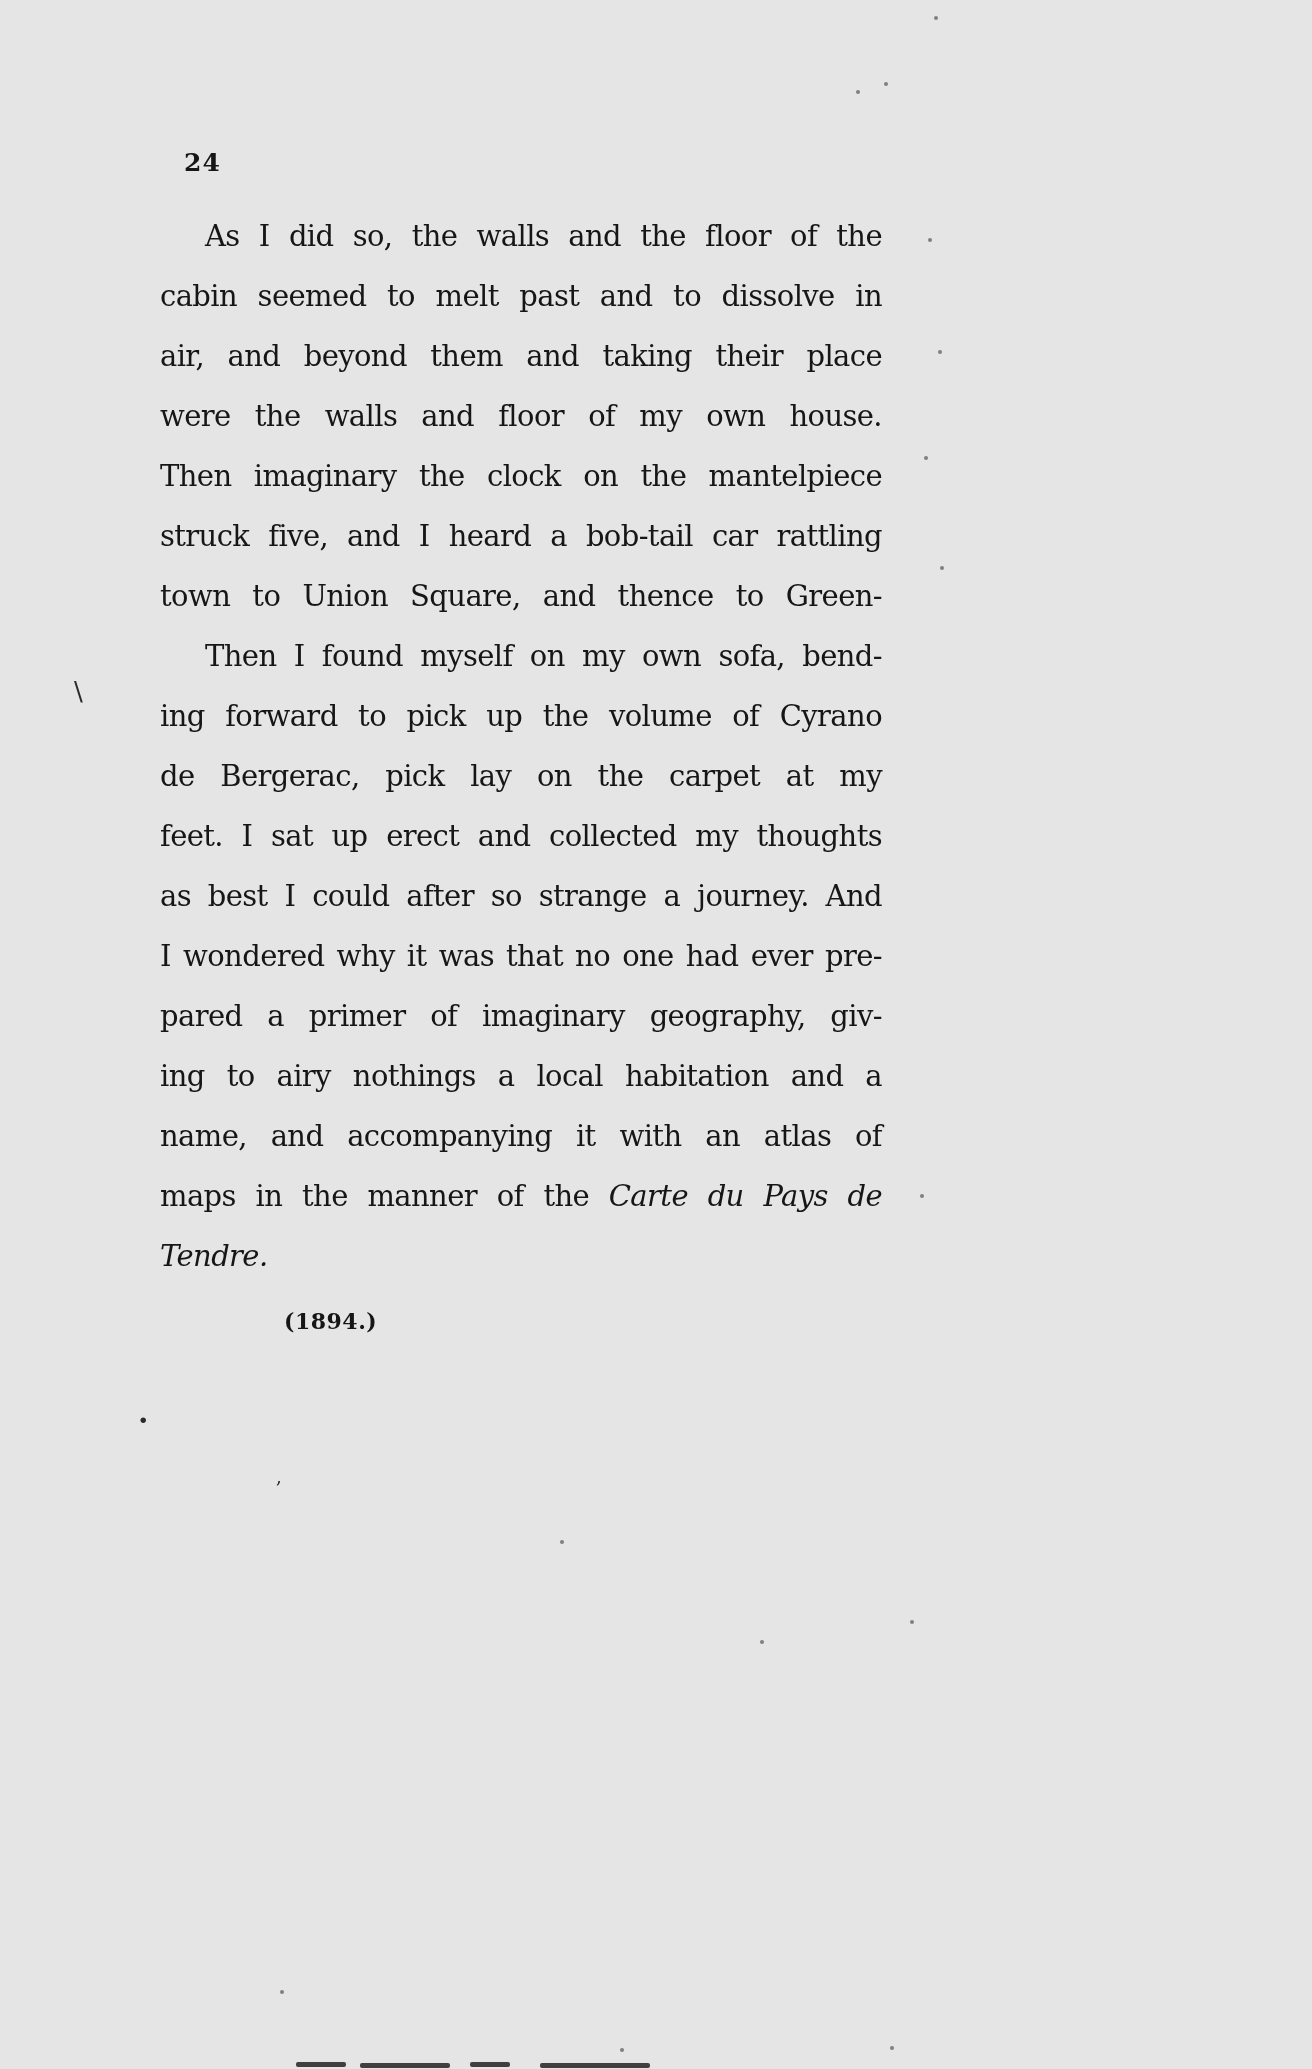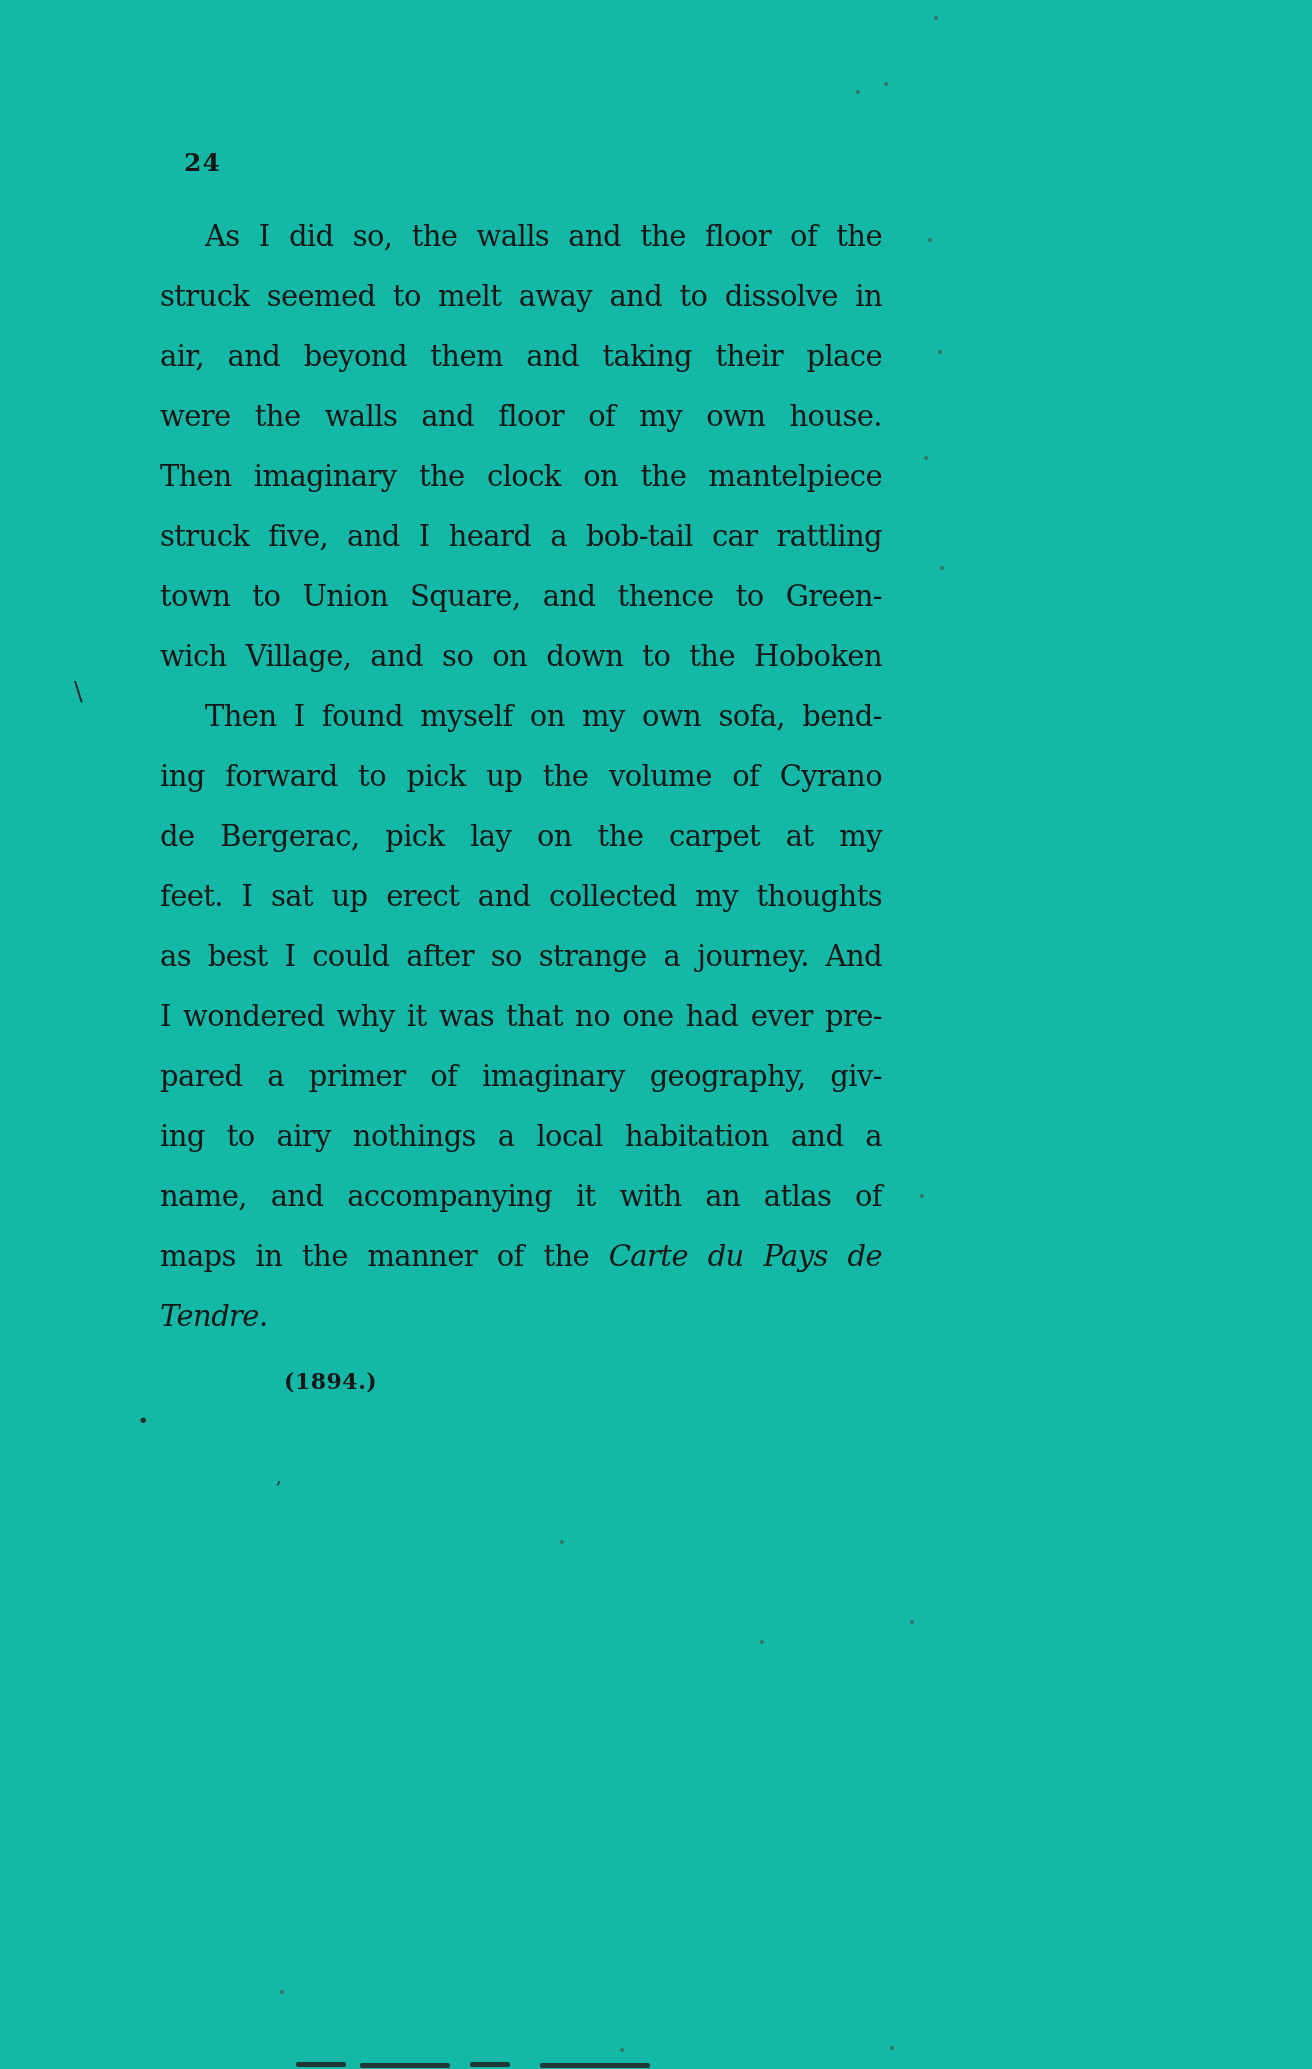--- a/index.html
+++ b/index.html
@@ -8,21 +8,21 @@
     height: 2069px;
     background: #ffffff;
     font-family: "DejaVu Serif", "Liberation Serif", serif;
     color: #161616;
     position: relative;
     overflow: hidden;
   }
   .page {
     position: absolute;
     inset: 0;
-    background: #14b8a6;
+    background: #e5e5e5;
   }
   .content {
     position: absolute;
     left: 160px;
     top: 148px;
     width: 722px;
   }
   .running-head {
     position: relative;
     height: 34px;
@@ -100,27 +100,26 @@
 <div class="page">
 
   <div class="content">
 
     <div class="running-head">
       <span class="page-number">24</span>
     </div>
 
     <div class="body-text">
       <div class="jline indent">As I did so, the walls and the floor of the</div>
-      <div class="jline">struck seemed to melt away and to dissolve in</div>
+      <div class="jline">cabin seemed to melt past and to dissolve in</div>
       <div class="jline">air, and beyond them and taking their place</div>
       <div class="jline">were the walls and floor of my own house.</div>
       <div class="jline">Then imaginary the clock on the mantelpiece</div>
       <div class="jline">struck five, and I heard a bob-tail car rattling</div>
       <div class="jline">town to Union Square, and thence to Green-</div>
-      <div class="jline">wich Village, and so on down to the Hoboken</div>
 
       <div class="jline indent">Then I found myself on my own sofa, bend-</div>
       <div class="jline">ing forward to pick up the volume of Cyrano</div>
       <div class="jline">de Bergerac, pick lay on the carpet at my</div>
       <div class="jline">feet. I sat up erect and collected my thoughts</div>
       <div class="jline">as best I could after so strange a journey. And</div>
       <div class="jline">I wondered why it was that no one had ever pre-</div>
       <div class="jline">pared a primer of imaginary geography, giv-</div>
       <div class="jline">ing to airy nothings a local habitation and a</div>
       <div class="jline">name, and accompanying it with an atlas of</div>

